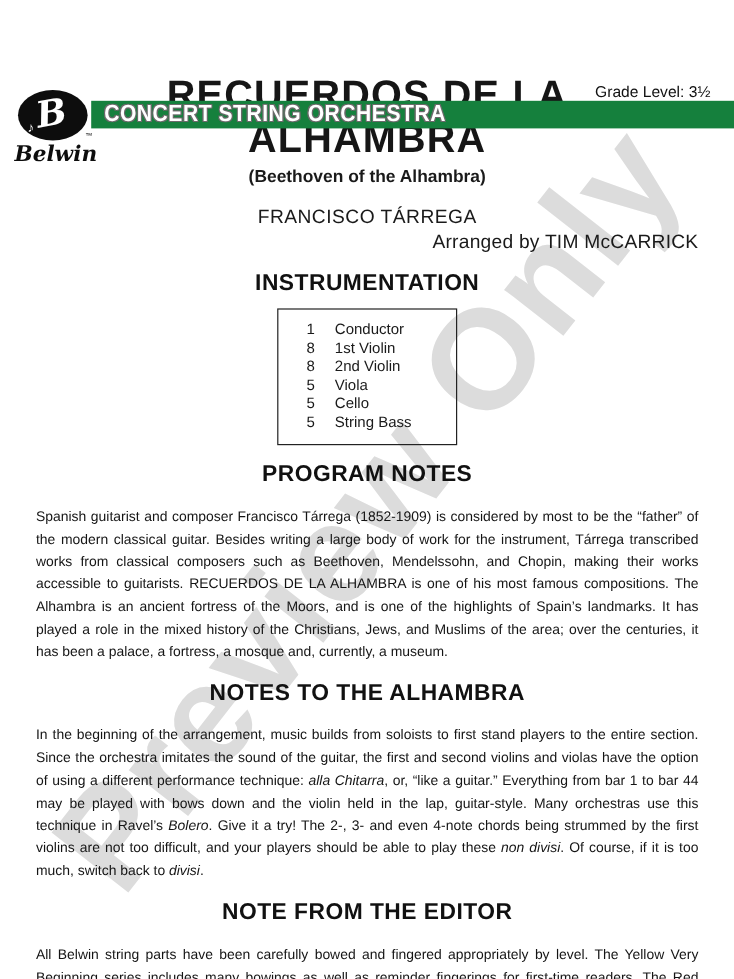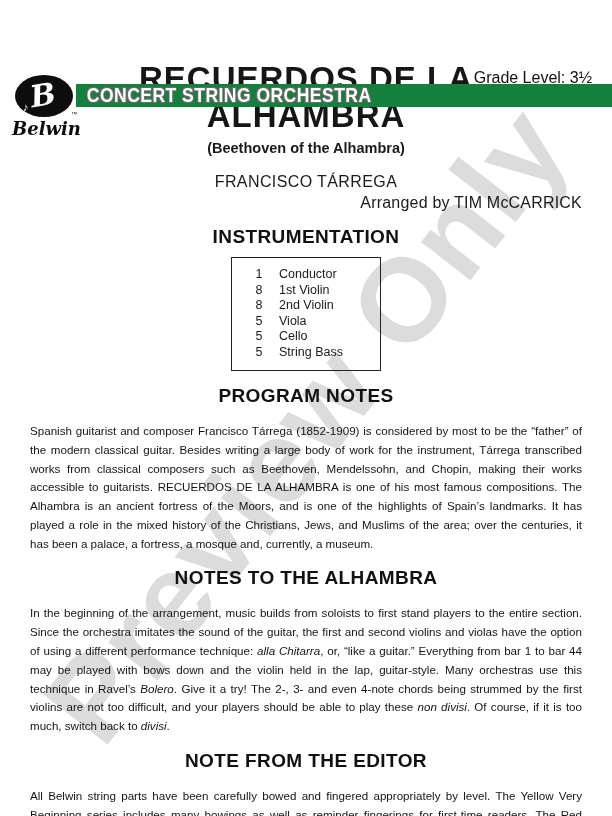--- a/index.html
+++ b/index.html
@@ -11,21 +11,21 @@
   .watermark {
     position:absolute; left:50%; top:52%;
     transform:translate(-50%,-50%) rotate(-52deg);
     font-size:118px; font-weight:bold; white-space:nowrap;
     color:#dcdcdc; letter-spacing:2px; z-index:0;
     font-family:"Liberation Sans", sans-serif;
   }
   .content { position:relative; z-index:1; width:100%; height:100%; }
 
   
-  .grade { position:absolute; top:9px; right:20px; font-size:16px; color:#111; }
+  .grade { position:absolute; top:9px; right:20px; font-size:13px; color:#111; }
   .logo { position:absolute; top:15px; left:12px; width:64px; text-align:center; }
   .logo-oval {
     position:relative; width:58px; height:42px; background:#0d0d0d;
     border-radius:50%; margin:0 auto;
   }
   .logo-b {
     position:absolute; left:50%; top:50%; transform:translate(-54%,-52%) rotate(-10deg);
     color:#fff; font-family:"DejaVu Serif", serif; font-style:italic; font-weight:bold;
     font-size:30px; line-height:1;
   }

